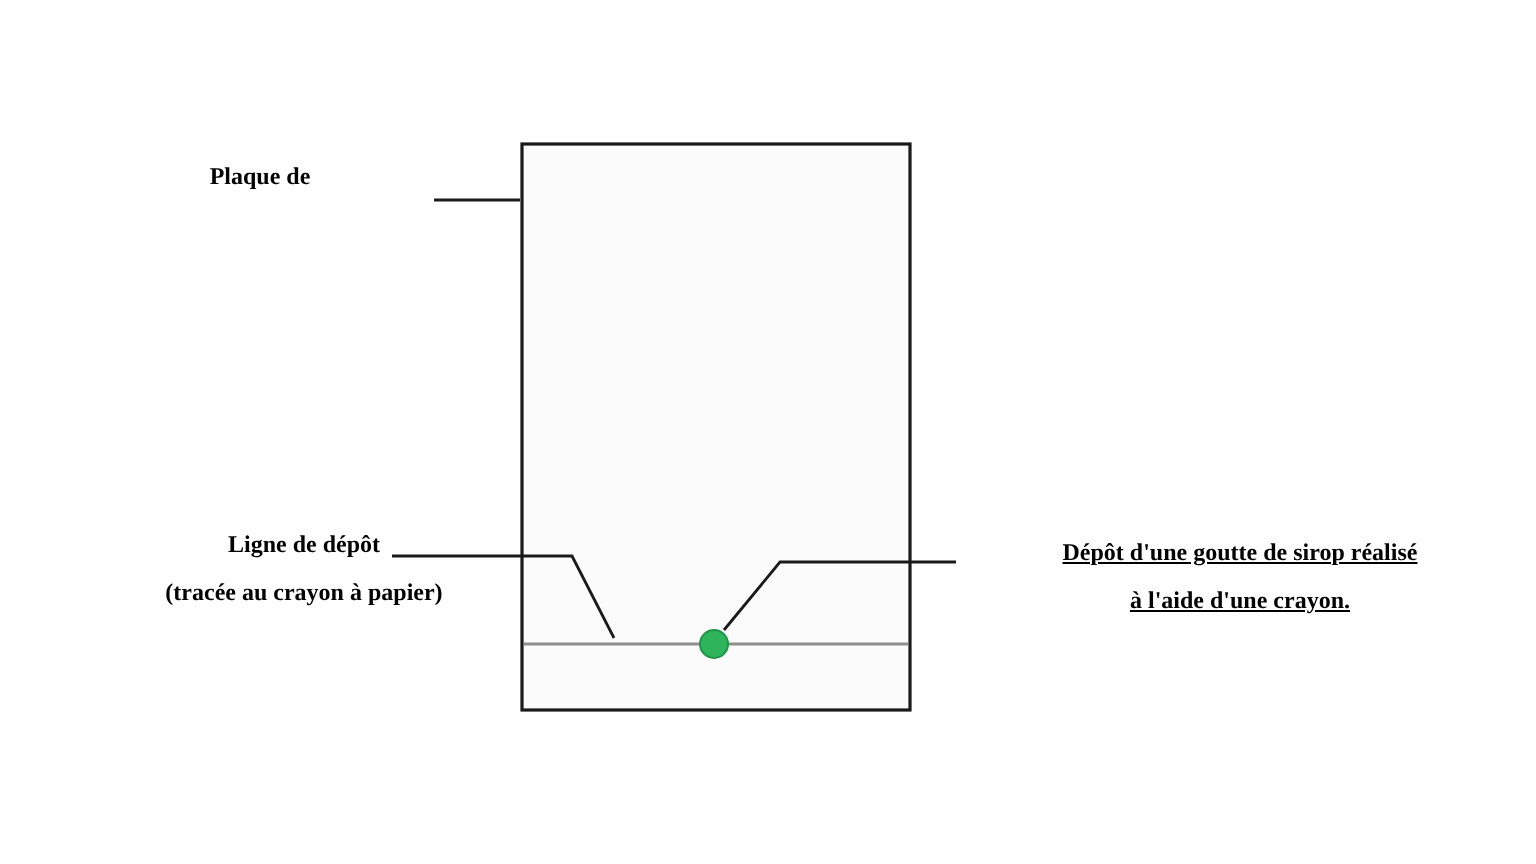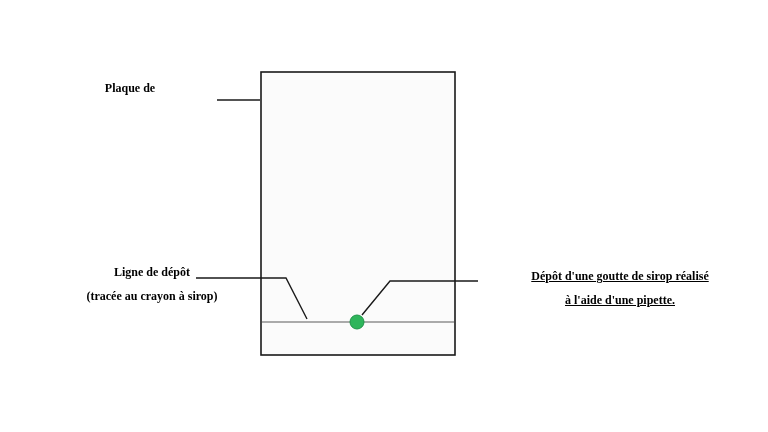--- a/index.html
+++ b/index.html
@@ -26,26 +26,26 @@
 </style>
 </head>
 <body>
 
 <div class="label" id="plate-label">
   <div>Plaque de</div>
 </div>
 
 <div class="label" id="deposit-line-label">
   <div>Ligne de dépôt</div>
-  <div>(tracée au crayon à sirop)</div>
+  <div>(tracée au crayon à papier)</div>
 </div>
 
 <div class="label" id="drop-label">
   <div>Dépôt d'une goutte de sirop réalisé</div>
-  <div>à l'aide d'une pipette.</div>
+  <div>à l'aide d'une crayon.</div>
 </div>
 
 <svg id="diagram-svg" width="768" height="432" viewBox="0 0 768 432">
 
   <rect x="261" y="72" width="194" height="283" stroke-width="1.6" fill="#fbfbfb" stroke="#1a1a1a"></rect>
 
   <line x1="262" y1="322" x2="454" y2="322" stroke-width="1.4" stroke="#8f8f8f"></line>
 
   <line x1="217" y1="100" x2="260" y2="100" stroke-width="1.4" stroke="#1a1a1a"></line>
 

